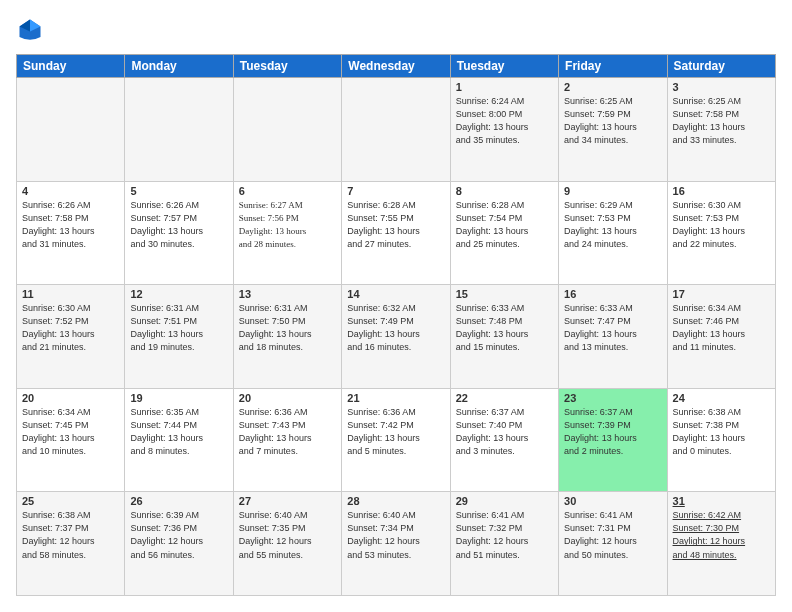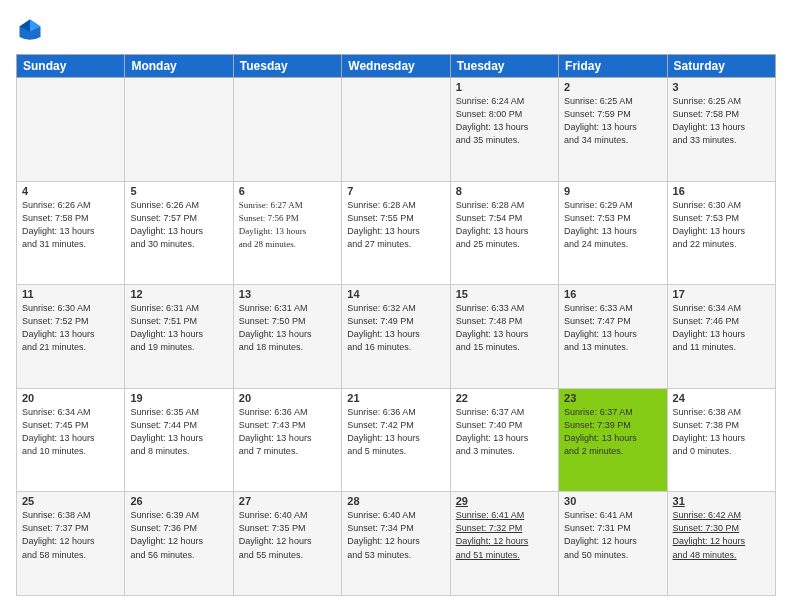--- a/index.html
+++ b/index.html
@@ -299,21 +299,21 @@
 Daylight: 13 hours
 and 5 minutes.</div>
           </td>
           <td style="background: rgb(255, 255, 255); margin-left: 34px;">
             <span class="day-num">22</span>
             <div class="day-info" style="white-space: pre-line;">Sunrise: 6:37 AM
 Sunset: 7:40 PM
 Daylight: 13 hours
 and 3 minutes.</div>
           </td>
-          <td style="background: #84cc16;">
+          <td style="background: #86efac;">
             <span class="day-num">23</span>
             <div class="day-info" style="white-space: pre-line;">Sunrise: 6:37 AM
 Sunset: 7:39 PM
 Daylight: 13 hours
 and 2 minutes.</div>
           </td>
           <td style="background: rgb(255, 255, 255);">
             <span class="day-num">24</span>
             <div class="day-info" style="white-space: pre-line;">Sunrise: 6:38 AM
 Sunset: 7:38 PM
@@ -343,21 +343,21 @@
 Daylight: 12 hours
 and 55 minutes.</div>
           </td>
           <td style="background: rgb(245, 245, 245);">
             <span class="day-num">28</span>
             <div class="day-info" style="white-space: pre-line;">Sunrise: 6:40 AM
 Sunset: 7:34 PM
 Daylight: 12 hours
 and 53 minutes.</div>
           </td>
-          <td style="background: rgb(245, 245, 245); text-decoration: underline;">
+          <td style="background: rgb(245, 245, 245);">
             <span class="day-num">29</span>
             <div class="day-info" style="white-space: pre-line;">Sunrise: 6:41 AM
 Sunset: 7:32 PM
 Daylight: 12 hours
 and 51 minutes.</div>
           </td>
           <td style="background: rgb(245, 245, 245);">
             <span class="day-num">30</span>
             <div class="day-info" style="white-space: pre-line;">Sunrise: 6:41 AM
 Sunset: 7:31 PM

